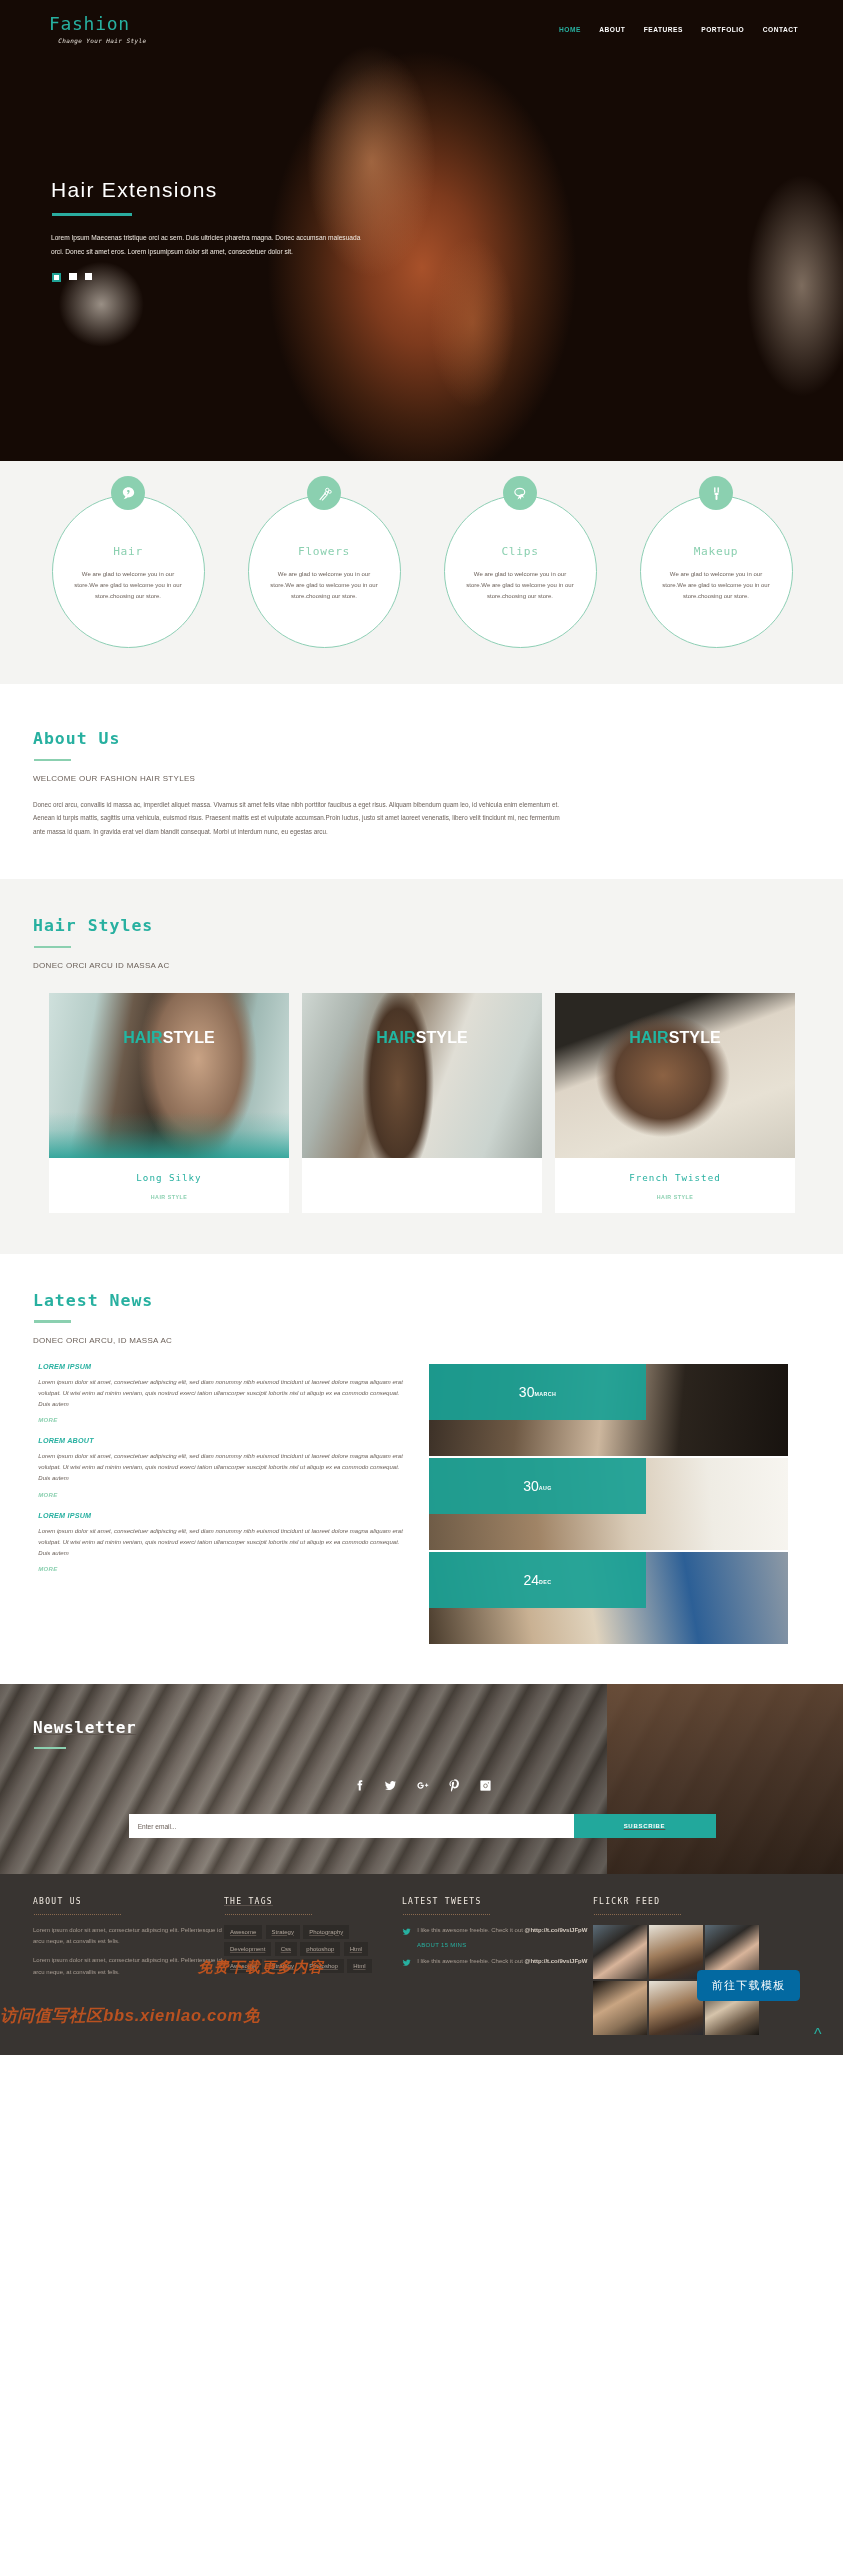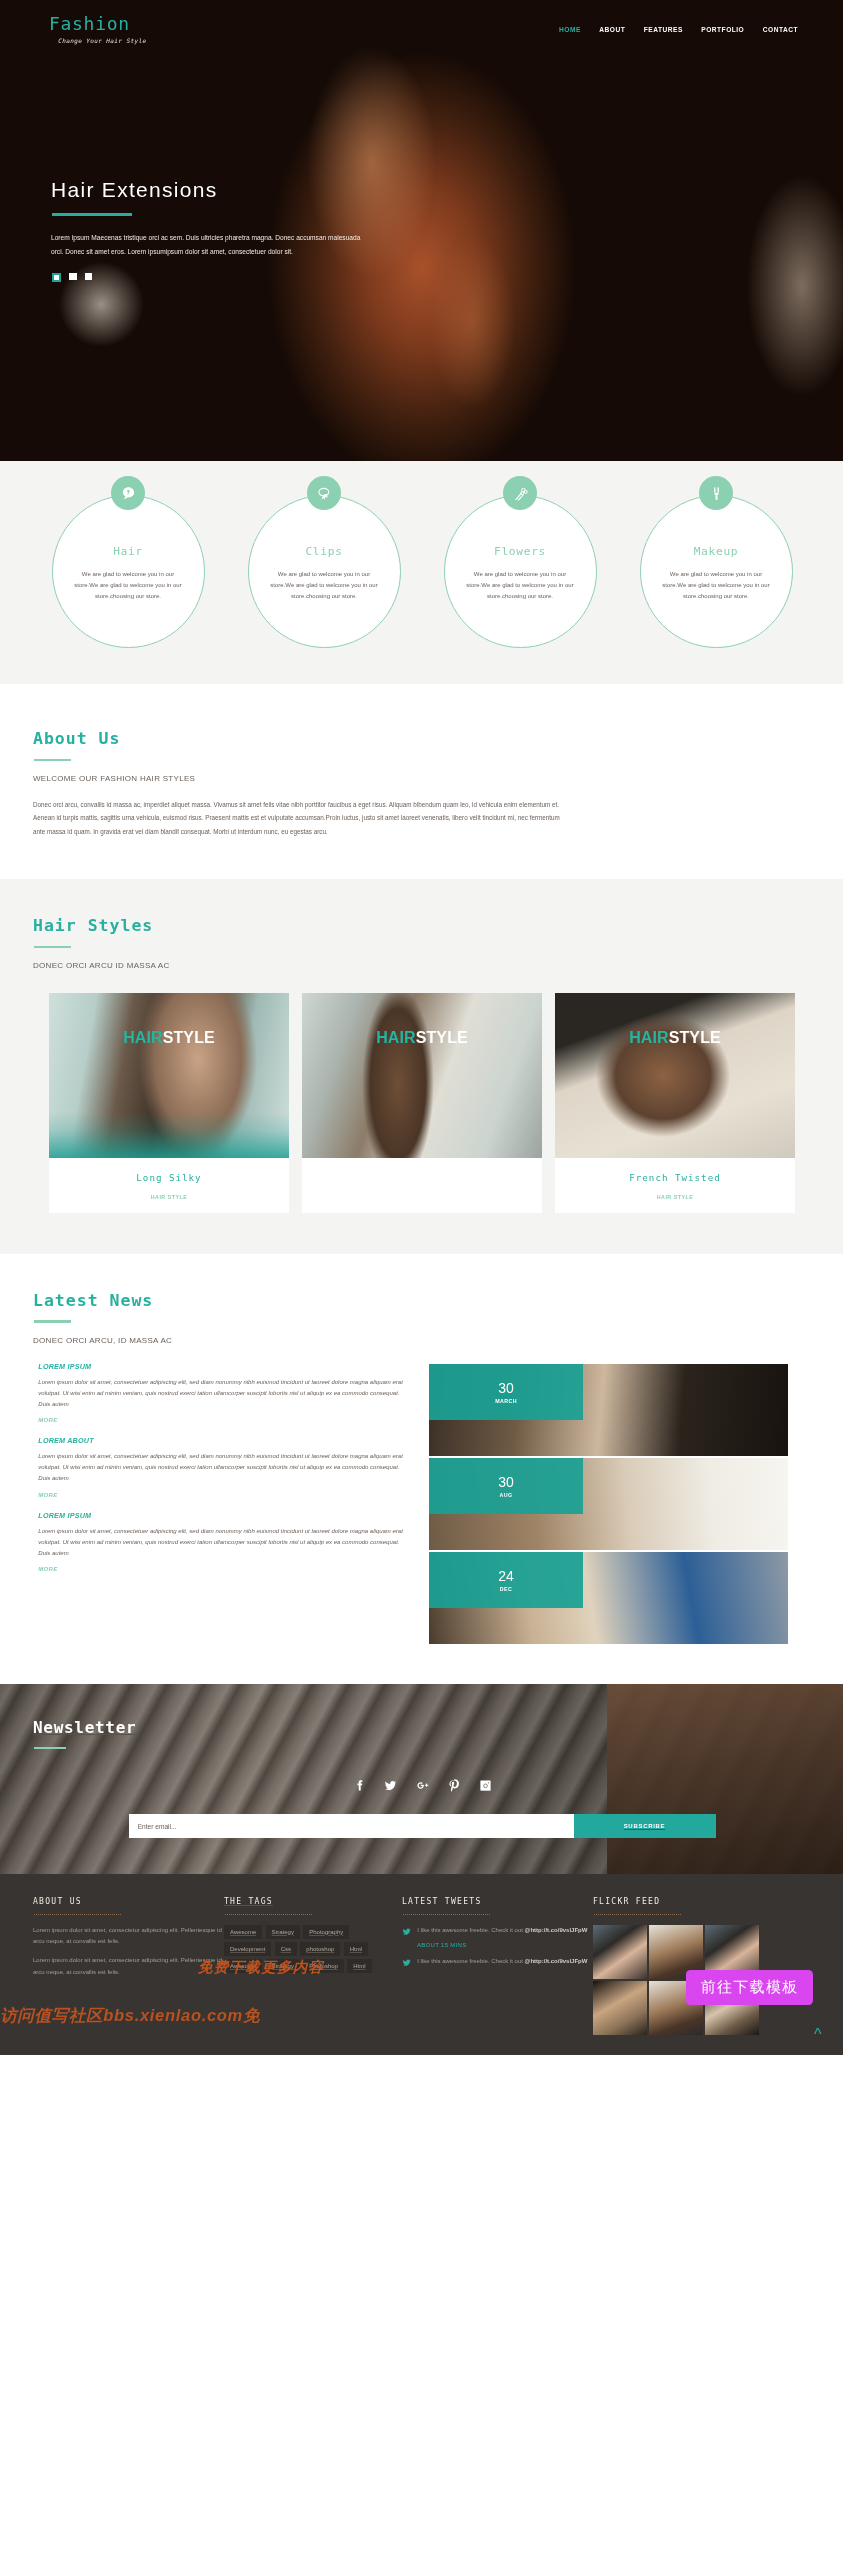--- a/index.html
+++ b/index.html
@@ -237,24 +237,24 @@
     text-decoration: none;
   }
   .news-right { width: 359px; padding-top: 2.6px; }
   .nitem { position: relative; height: 56px; overflow: hidden; margin-bottom: 2px; }
   .ni1 { background: linear-gradient(95deg,#3a2f26 0%,#6f5a45 25%,#cdb79e 48%,#2b241d 70%,#18130f 100%); }
   .ni2 { background: linear-gradient(85deg,#6e5b46 0%,#a08466 30%,#d9cbb7 55%,#efece4 78%,#f7f5f0 100%); }
   .ni3 { background: linear-gradient(80deg,#4a3c2d 0%,#c9b193 28%,#e0d3bd 45%,#2c5f96 72%,#8e9aa6 100%); }
   .nitem-tall { height: 92px; }
   .ndate {
     position: absolute; left: 0; top: 0;
-    width: 154px; height: 56px;
+    width: 217px; height: 56px;
     background: rgba(26,160,148,.93);
     color: #fff;
-    display: flex; flex-direction: column;
+    display: flex; flex-direction: row;
     align-items: center; justify-content: center;
   }
   .nday { font-size: 14px; line-height: 1; }
   .nmon { font-size: 5.3px; font-weight: bold; letter-spacing: 0.4px; margin-top: 3.3px; }
 
   
   .newsletter {
     position: relative;
     padding: 34px 0 36px;
     overflow: hidden;
@@ -355,24 +355,24 @@
   .fimg { width: 54px; height: 54px; }
   .fi1 { background: linear-gradient(145deg,#5b6c78 0%,#2d2a27 35%,#d8b49a 60%,#3b332c 100%); }
   .fi2 { background: linear-gradient(160deg,#e6e2d8 0%,#a07d5c 45%,#4a3526 75%,#2a2a2e 100%); }
   .fi3 { background: linear-gradient(145deg,#5b6c78 0%,#2d2a27 35%,#d8b49a 60%,#3b332c 100%); }
   .fi4 { background: linear-gradient(150deg,#15120f 0%,#c9a582 42%,#8d7358 70%,#2a231c 100%); }
   .fi5 { background: linear-gradient(160deg,#e6e2d8 0%,#a07d5c 45%,#4a3526 75%,#2a2a2e 100%); }
   .fi6 { background: linear-gradient(150deg,#12100e 0%,#d6c4ab 45%,#6d5b48 72%,#1a1714 100%); }
 
   .dl-btn {
     position: absolute;
-    right: 31px; top: 96px;
-    background: #d946ef;
+    right: 44px; top: 96px;
+    background: #0369a1;
     color: #fff;
-    font-size: 15px;
+    font-size: 11px;
     padding: 8px 14.5px;
     border-radius: 4.6px;
     letter-spacing: 1.3px;
   }
   .to-top {
     position: absolute;
     right: 22.4px; bottom: 12px;
     color: #27b0a0;
     font-size: 16px;
     line-height: 1;
@@ -442,38 +442,38 @@
               <path d="M12 3c-4.4 0-8 3.1-8 7 0 2.4 1.4 4.6 3.6 5.9-.3 1.6-1.2 3-2.6 4.1 2.6-.3 4.6-1.3 6-2.6.3 0 .7.1 1 .1 4.4 0 8-3.1 8-7S16.4 3 12 3zm1.6 5.6c0 2.1-1.1 3.9-2.9 4.8l-.6-1c1.1-.6 1.8-1.5 1.9-2.4-.1 0-.3.1-.4.1-.9 0-1.6-.7-1.6-1.6S10.7 7 11.6 7s2 .7 2 1.6z"></path>
             </svg>
         </div>
         <div class="svc-title">Hair</div>
         <div class="svc-text">We are glad to welcome you in our store.We are glad to welcome you in our store.choosing our store.</div>
       </div>
 
       <div class="svc">
         <div class="svc-badge">
           <svg viewBox="0 0 24 24">
-              <ellipse cx="11" cy="10" rx="7" ry="5.2" fill="none" stroke="#fff" stroke-width="1.6"></ellipse>
-              <path d="M10.5 14.2 7.6 20.4l3.4-2.1 1.1 2.4 1.4-4.2 3.6 1.4-2.2-3.4 2.8-1.3-4.2-.6z"></path>
-            </svg>
-        </div>
-        <div class="svc-title">Clips</div>
-        <div class="svc-text">We are glad to welcome you in our store.We are glad to welcome you in our store.choosing our store.</div>
-      </div>
-
-      <div class="svc">
-        <div class="svc-badge">
-          <svg viewBox="0 0 24 24">
               <circle cx="16" cy="7" r="2.4" fill="none" stroke="#fff" stroke-width="1.4"></circle>
               <circle cx="19.4" cy="9.6" r="2.1" fill="none" stroke="#fff" stroke-width="1.4"></circle>
               <circle cx="14.6" cy="11.4" r="2.1" fill="none" stroke="#fff" stroke-width="1.4"></circle>
               <path d="M13.2 10.4 4.6 20.6l1.3.9 8.4-9.8zM15.8 12.9 8 21.2l1.3.9 7.6-8.5z"></path>
             </svg>
         </div>
         <div class="svc-title">Flowers</div>
+        <div class="svc-text">We are glad to welcome you in our store.We are glad to welcome you in our store.choosing our store.</div>
+      </div>
+
+      <div class="svc">
+        <div class="svc-badge">
+          <svg viewBox="0 0 24 24">
+              <ellipse cx="11" cy="10" rx="7" ry="5.2" fill="none" stroke="#fff" stroke-width="1.6"></ellipse>
+              <path d="M10.5 14.2 7.6 20.4l3.4-2.1 1.1 2.4 1.4-4.2 3.6 1.4-2.2-3.4 2.8-1.3-4.2-.6z"></path>
+            </svg>
+        </div>
+        <div class="svc-title">Clips</div>
         <div class="svc-text">We are glad to welcome you in our store.We are glad to welcome you in our store.choosing our store.</div>
       </div>
 
       <div class="svc">
         <div class="svc-badge">
           <svg viewBox="0 0 24 24">
               <rect x="8.6" y="3" width="2" height="8" rx="1"></rect>
               <rect x="13.4" y="3" width="2" height="8" rx="1"></rect>
               <rect x="9.2" y="11" width="5.6" height="3" rx="1"></rect>
               <rect x="10.6" y="14" width="2.8" height="7" rx="1.2"></rect>

